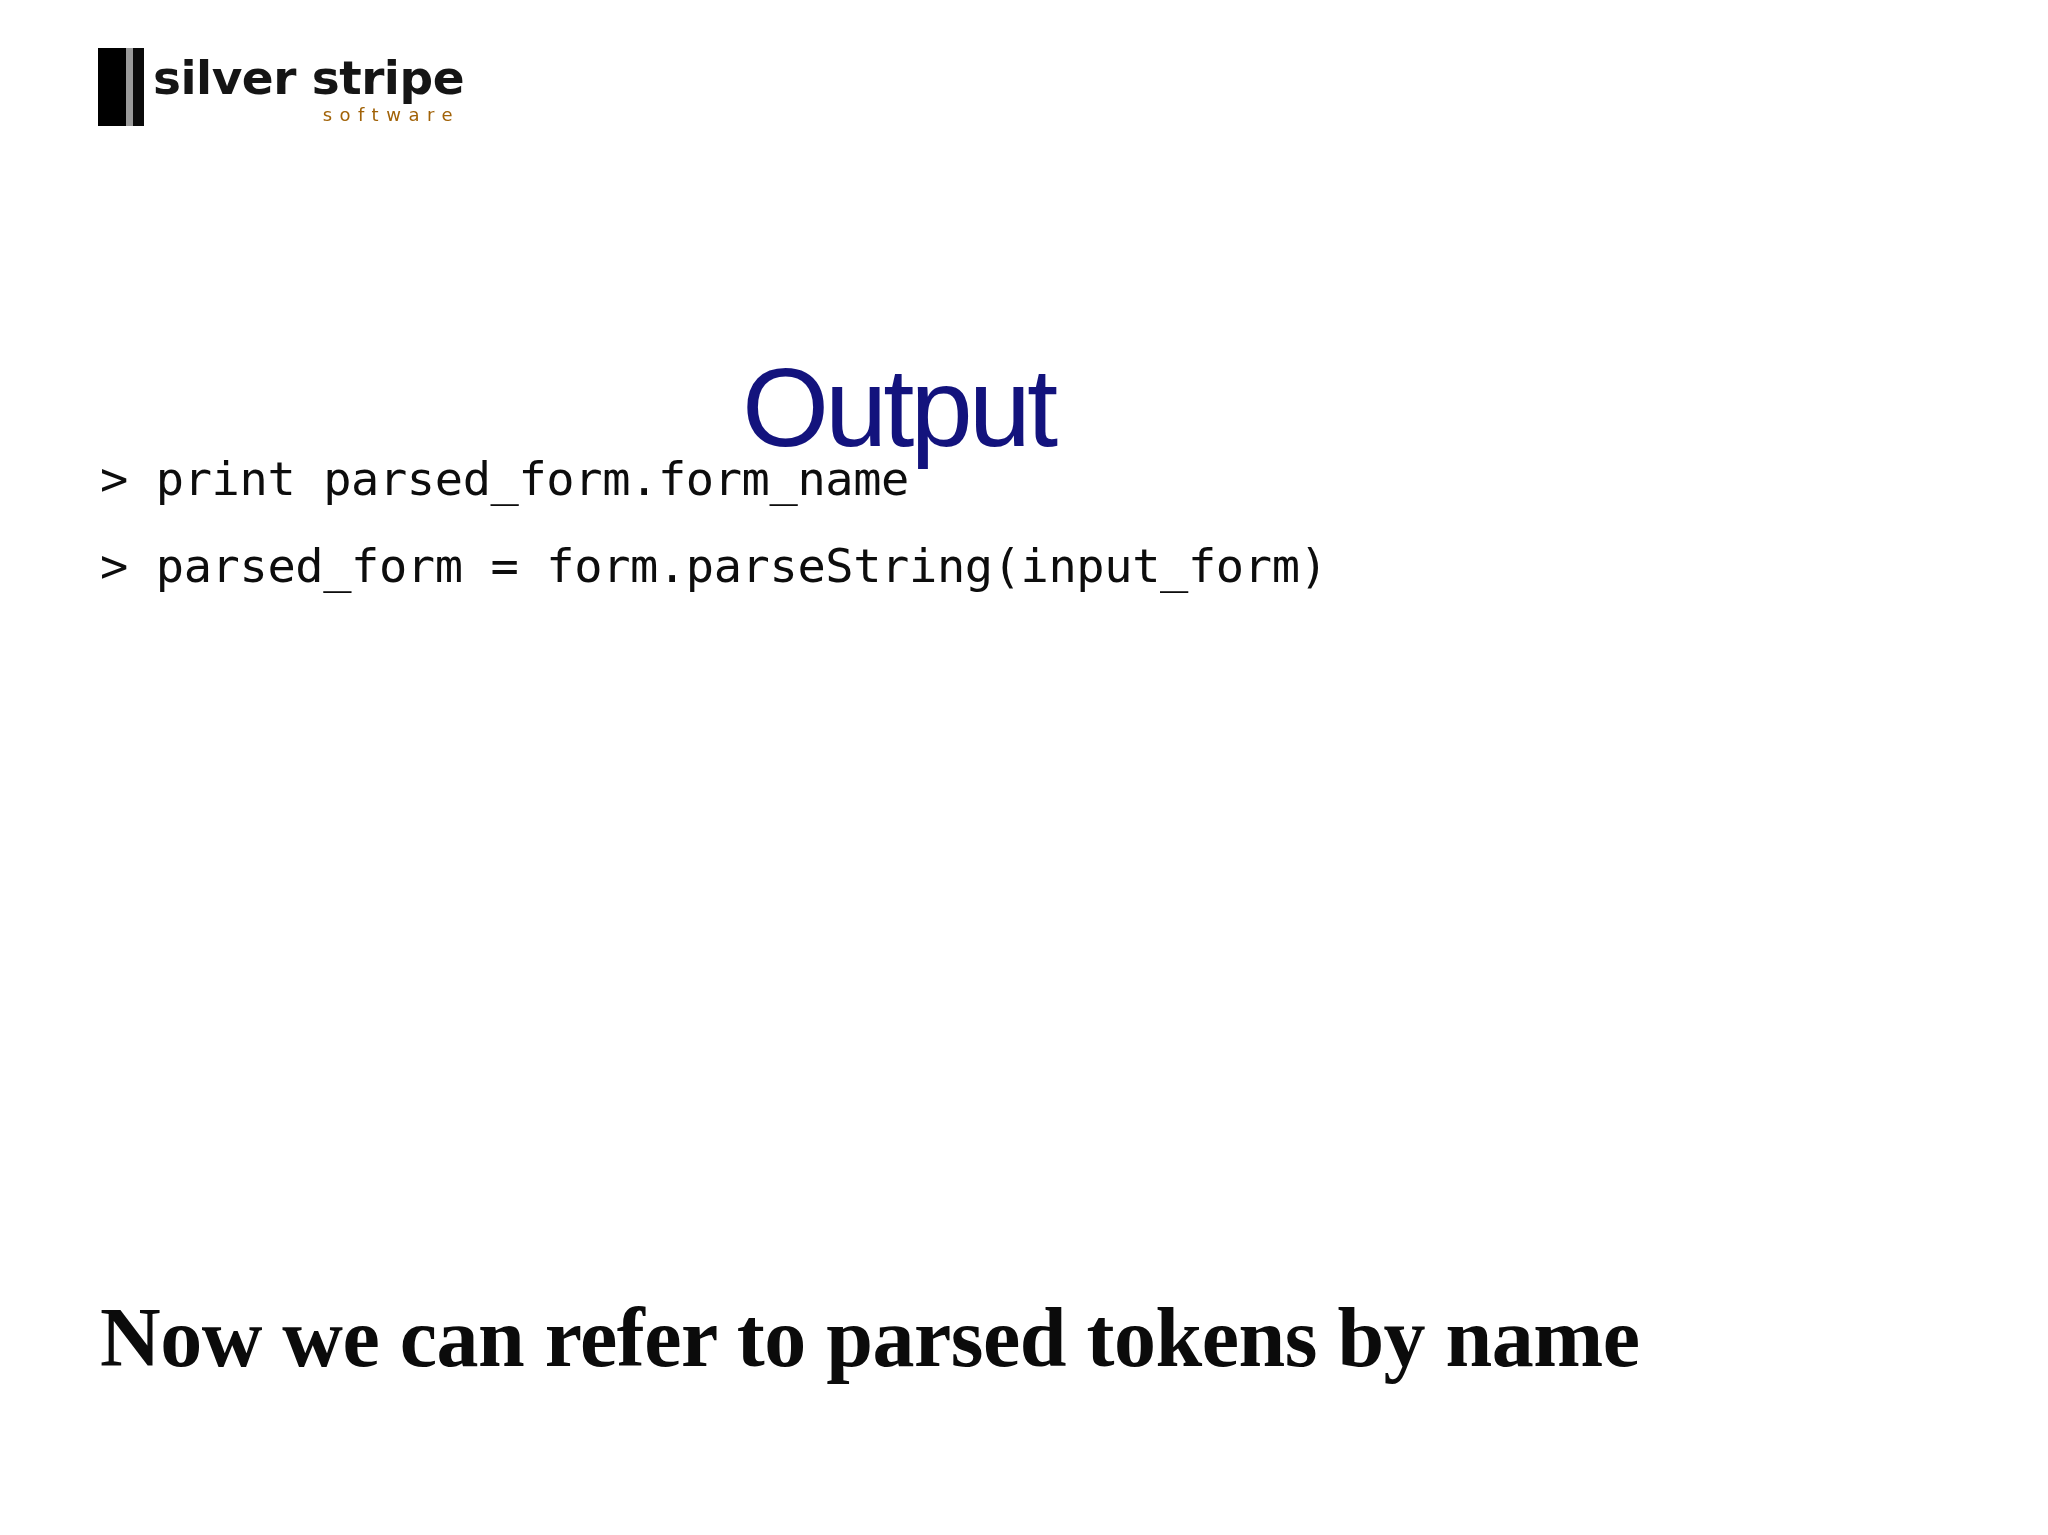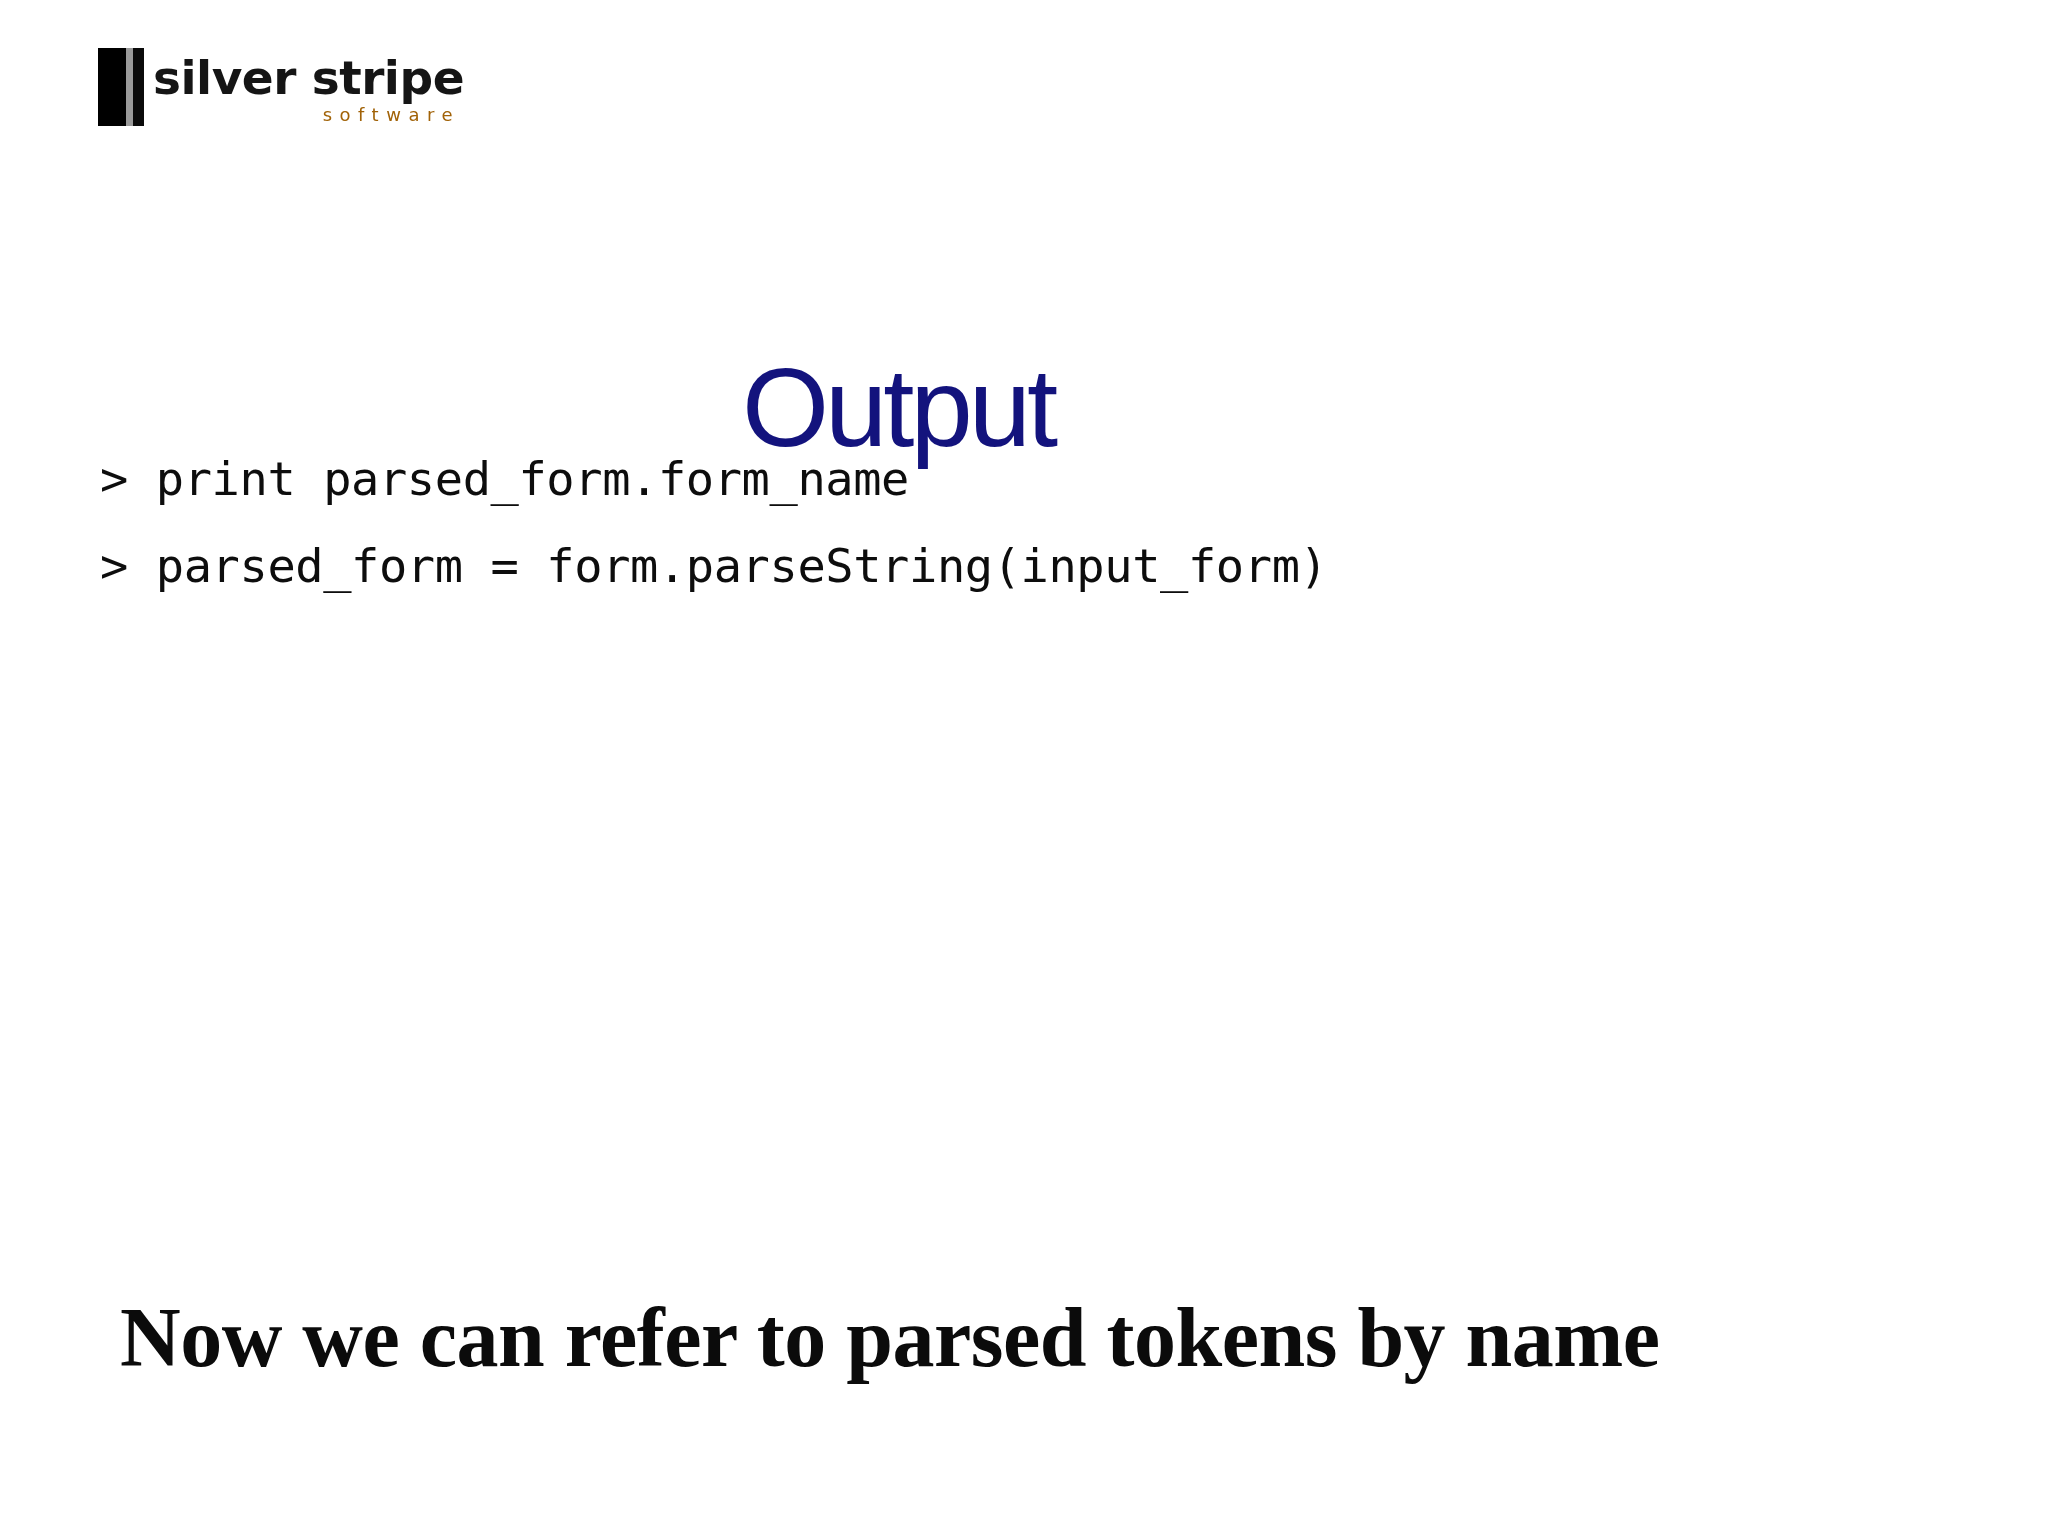--- a/index.html
+++ b/index.html
@@ -113,21 +113,20 @@
     position: absolute;
     left: 100px;
     top: 1290px;
     font-family: "Liberation Serif", serif;
     font-weight: bold;
     font-size: 84px;
     line-height: 96px;
     color: #0b0b0b;
     letter-spacing: -0.5px;
     white-space: pre;
-    margin-left: 20px;
   }
 </style>
 </head>
 <body>
 
 <div class="logo">
   <div class="logo-marks">
     <div class="logo-bar-wide"></div>
     <div class="logo-bar-gap"></div>
     <div class="logo-bar-narrow"></div>

